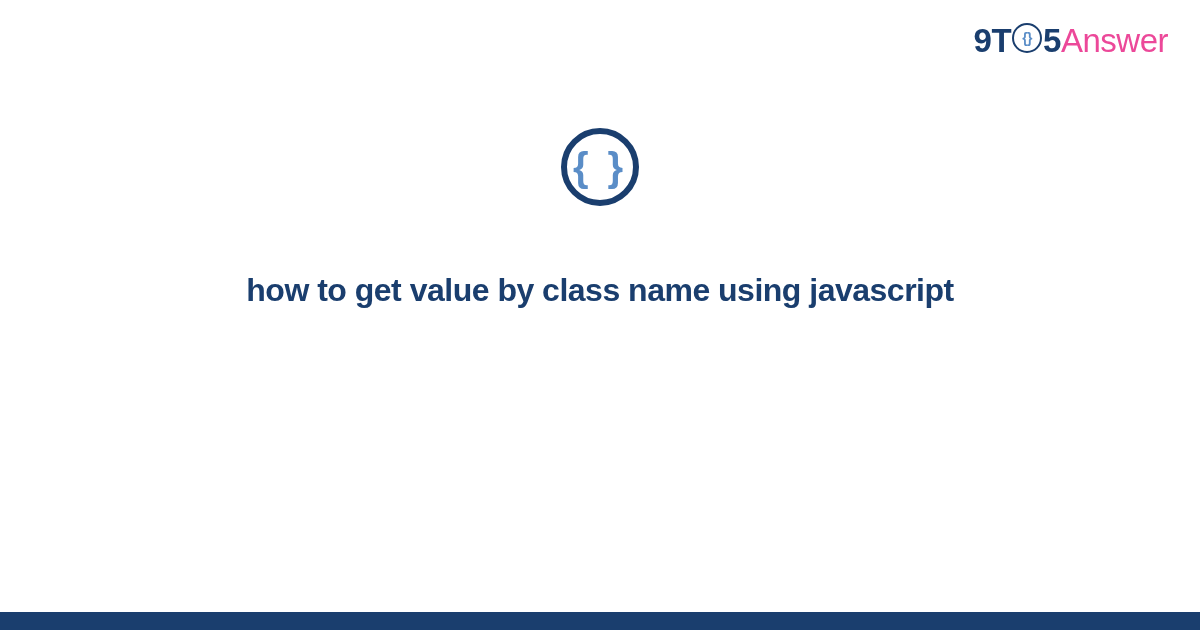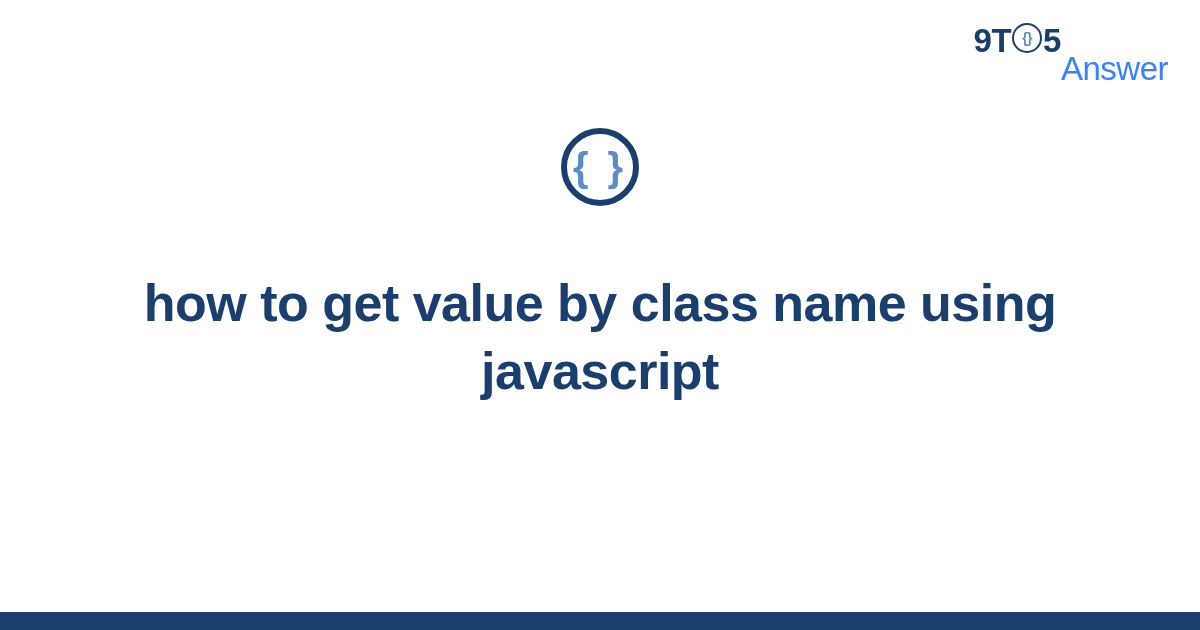--- a/index.html
+++ b/index.html
@@ -43,23 +43,22 @@
     .logo-clock-inner {
       font-size: 14px;
       color: #5a8dc7;
       font-weight: bold;
       line-height: 1;
     }
     .logo-5 {
       color: #1a3e6e;
     }
     .logo-answer {
-      color: #3b82f6;
+      color: #ec4899;
       font-weight: 400;
-      margin-top: 28px;
     }
     .center-content {
       position: absolute;
       top: 128px;
       left: 0;
       right: 0;
       display: flex;
       flex-direction: column;
       align-items: center;
     }
@@ -75,21 +74,21 @@
     }
     .braces {
       font-size: 40px;
       font-weight: 900;
       color: #5a8dc7;
       letter-spacing: 4px;
       line-height: 1;
       font-family: "Arial Black", Arial, sans-serif;
     }
     .title {
-      font-size: 52px;
+      font-size: 32px;
       font-weight: 900;
       color: #1a3e6e;
       text-align: center;
       line-height: 1.3;
       max-width: 1000px;
       font-family: "Arial Black", "Helvetica Neue", Arial, sans-serif;
       letter-spacing: -0.5px;
     }
     .footer-bar {
       position: absolute;

